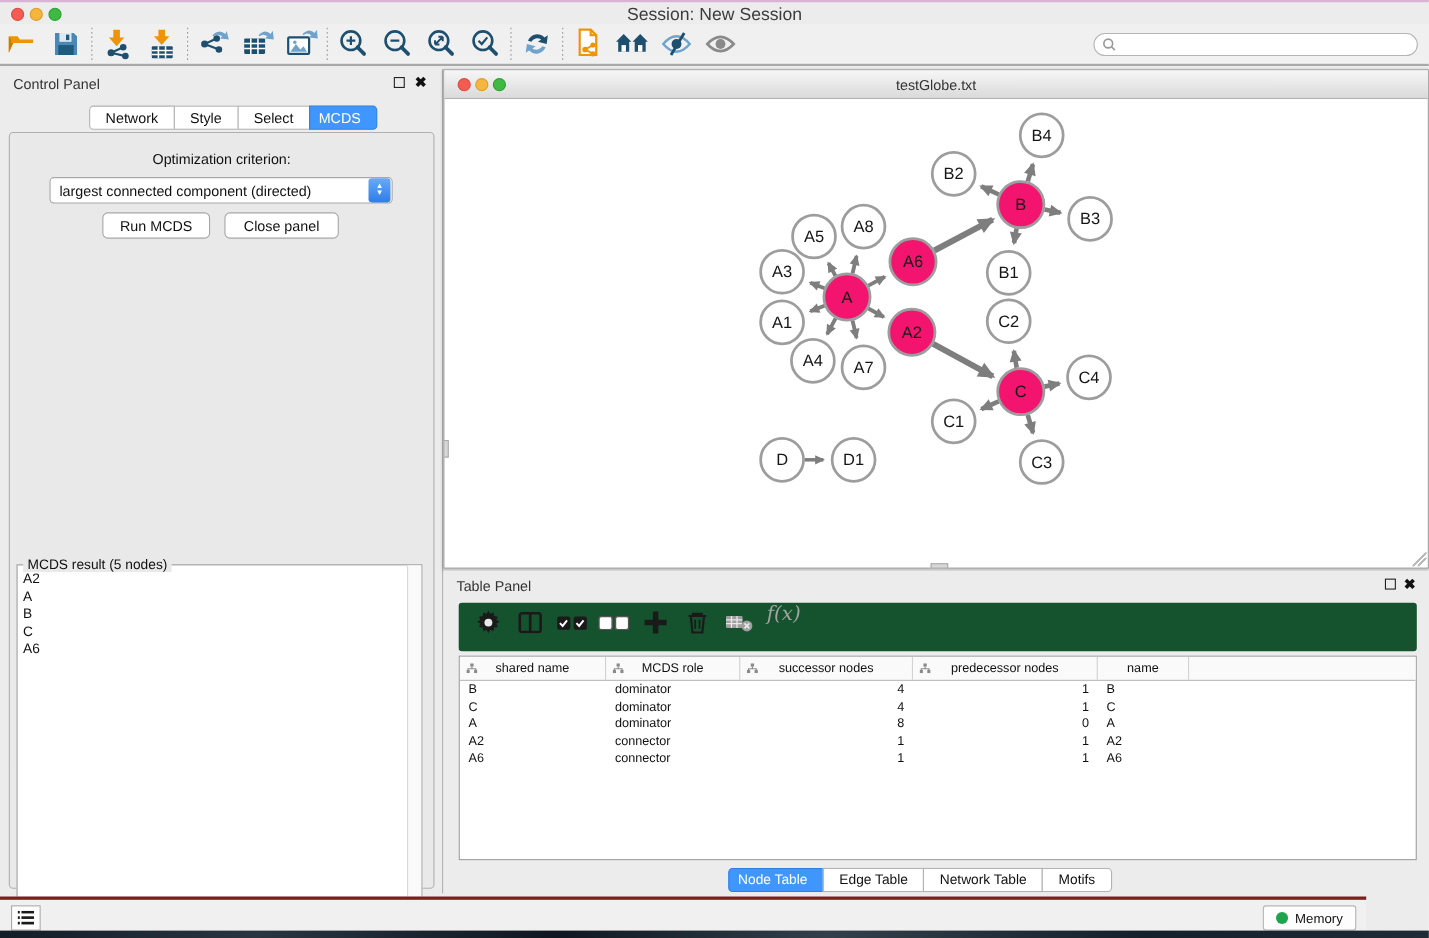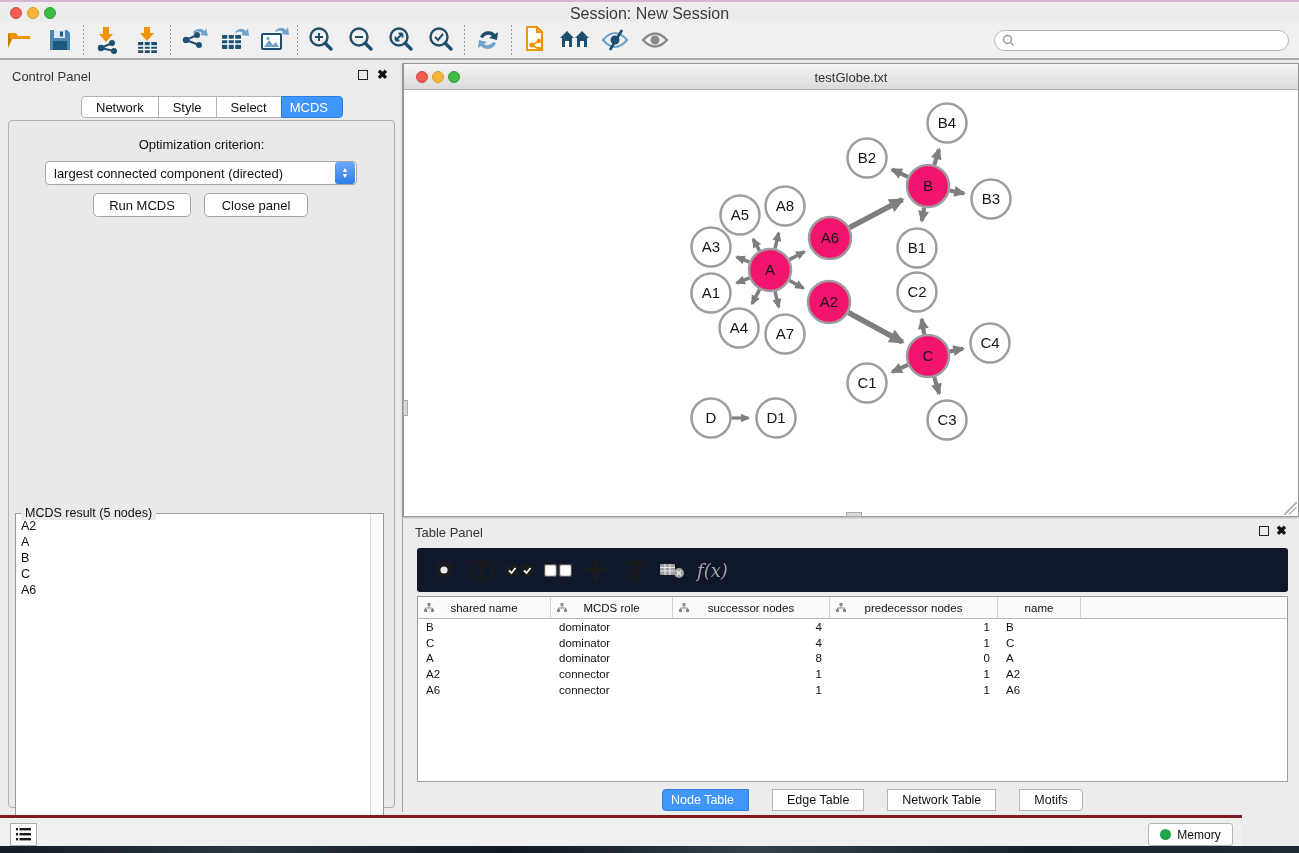--- a/index.html
+++ b/index.html
@@ -86,37 +86,37 @@
       linear-gradient(135deg, transparent 46%, #b9b9b9 46%, #b9b9b9 54%, transparent 54%) no-repeat;
     background-size:100% 100%;
     border-bottom:0; }
   .resize-grip:before { content:""; position:absolute; right:0; bottom:0; width:8px; height:8px;
     background:linear-gradient(135deg, transparent 42%, #b9b9b9 42%, #b9b9b9 56%, transparent 56%); }
 
   
   .table-panel { position:absolute; left:403px; top:519px; width:896px; height:293px; background:#ececec; }
   .tp-float { right:30px; } .tp-close { right:12px; }
   .tp-toolbar { position:absolute; left:14px; top:29px; width:871px; height:44px;
-    background:#0f172a; border-radius:3px; display:flex; align-items:center; padding-left:8px; }
+    background:#14532d; border-radius:3px; display:flex; padding-left:8px; }
   .tp-btn { width:38px; height:36px; border:none; background:transparent;
     display:flex; align-items:center; justify-content:center; }
   .fx-label { font-family:"DejaVu Serif", serif; font-style:italic; font-size:18px; color:#a3a3a3; margin-left:6px; }
 
   .data-table { position:absolute; left:14px; top:77px; width:871px; height:186px;
     background:#fff; border:1px solid #9c9c9c; overflow:hidden; }
   .dt-header { display:flex; height:22px; background:#fafafa; border-bottom:1px solid #b9b9b9; }
   .dt-hcell { display:flex; align-items:center; justify-content:center; gap:5px;
     font-size:11.5px; color:#111; border-right:1px solid #d2d2d2; position:relative; }
   .dt-hcell svg { position:absolute; left:6px; }
   .dt-row { display:flex; height:15.7px; align-items:center; font-size:11.5px; color:#111; }
   .dcell { padding:0 8px; white-space:nowrap; overflow:hidden; }
   .c0 { width:133px; } .c1 { width:122px; } .c2 { width:157px; } .c3 { width:168px; } .c4 { width:83px; }
   .num { text-align:right; }
 
-  .tp-tabs { left:255px; top:270px;gap:24px; }
+  .tp-tabs { left:255px; top:270px; }
   .tp-tabs .seg { font-size:12.5px; height:22px; }
 
   
   .statusbar { position:absolute; left:0; top:815px; width:1242px; height:31px;
     background:#f0f0f0; border-top:3px solid #7f1d1d; }
   .list-btn { position:absolute; left:10px; top:5px; width:27px; height:23px; background:#fdfdfd;
     border:1px solid #ababab; display:flex; align-items:center; justify-content:center; }
   .memory-btn { position:absolute; right:9px; top:5px; width:85px; height:23px; background:#fdfdfd;
     border:1px solid #b5b5b5; border-radius:3px; display:flex; align-items:center;
     justify-content:center; gap:6px; font-size:12px; color:#111; }

